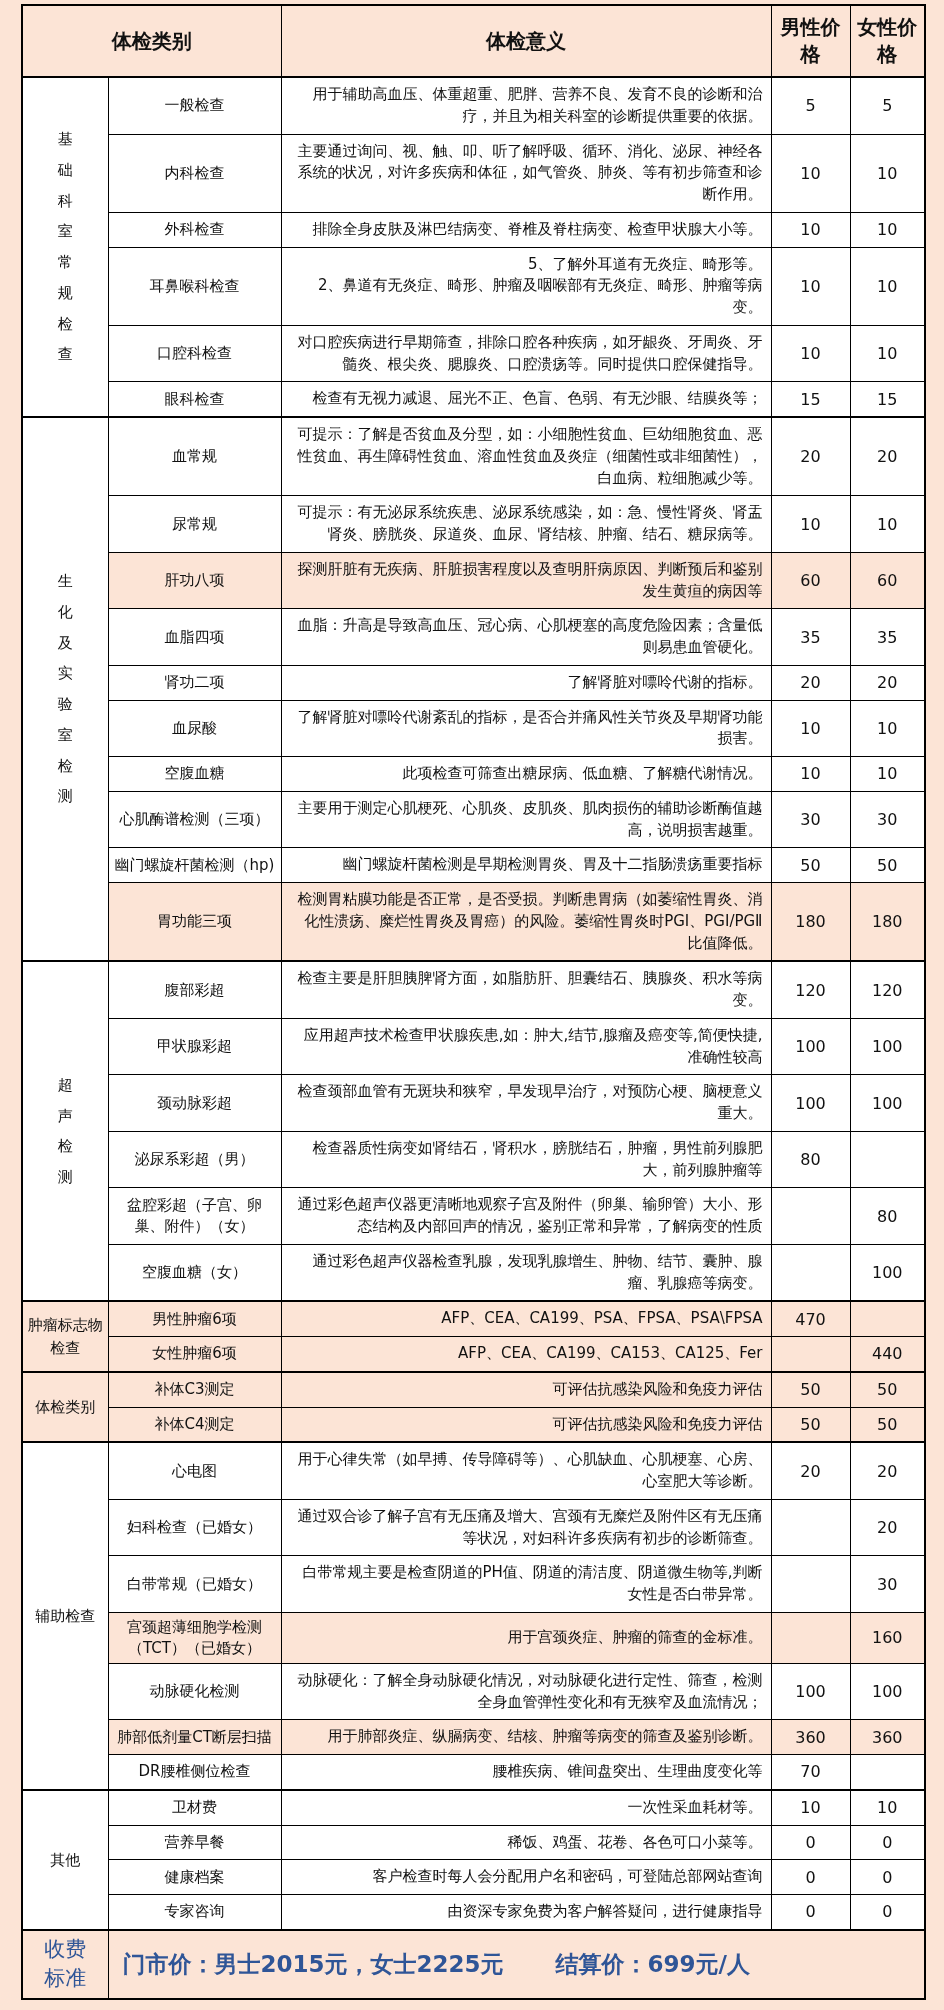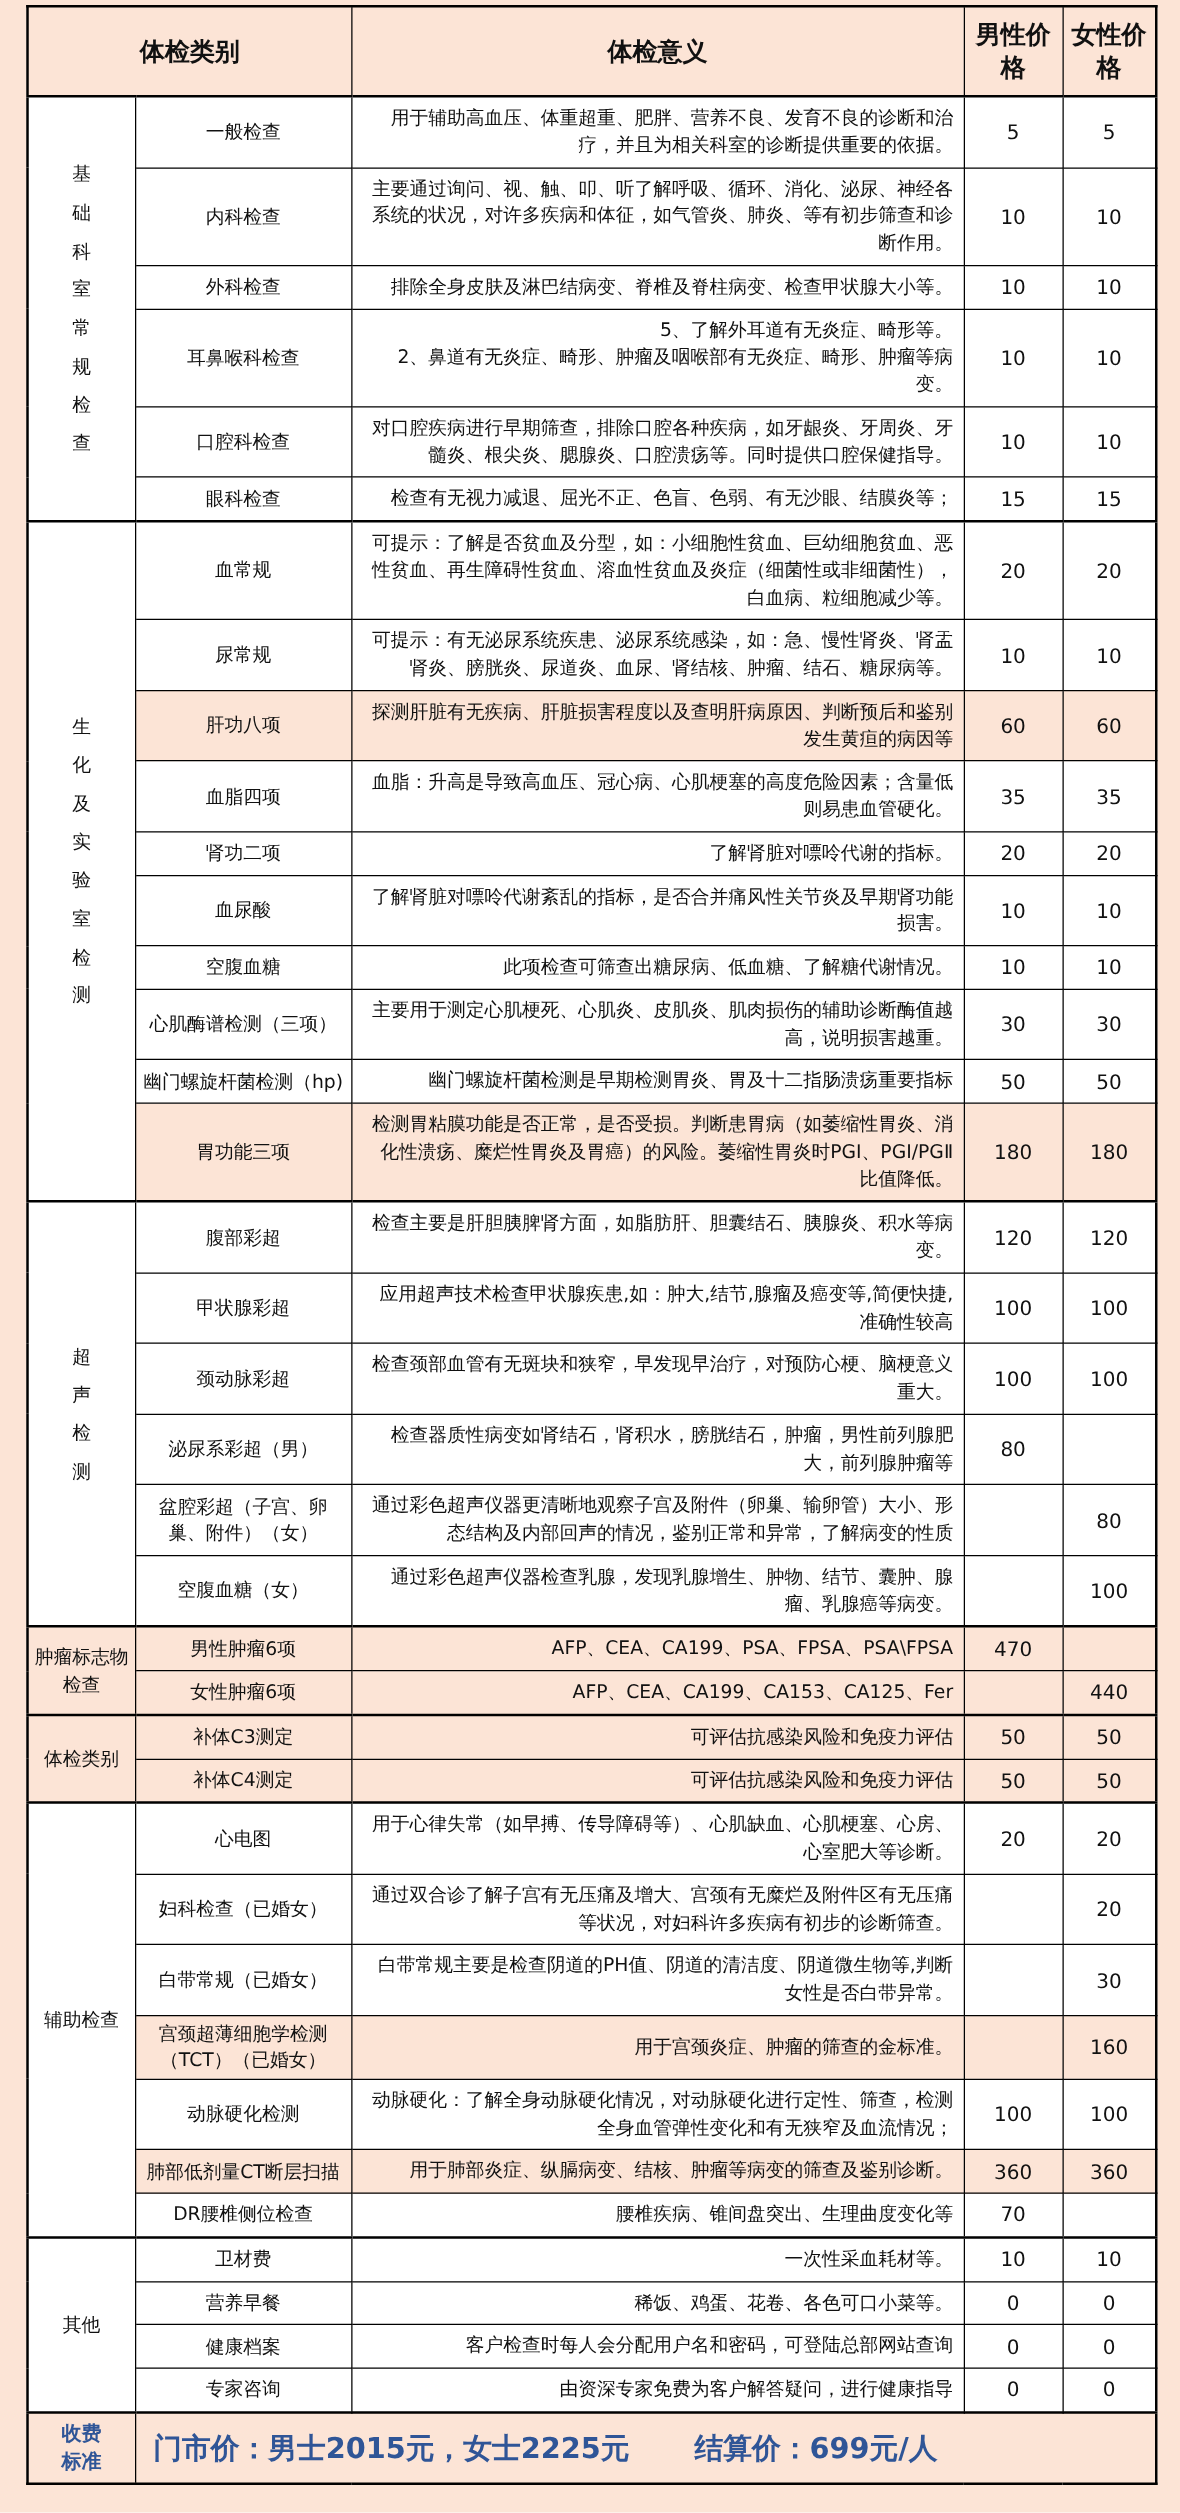--- a/index.html
+++ b/index.html
@@ -30,21 +30,21 @@
   .item-cell{text-align:center;padding:4px 5px;line-height:1.4;}
   .meaning-cell{text-align:right;padding:6px 8px;line-height:1.45;white-space:pre-wrap;}
   .price-cell{text-align:center;font-size:16px;padding:4px 2px;}
   tr.sec-start td{border-top:2px solid var(--border);}
   .hl{background:var(--accent-bg);}
   
   tbody.footer-body td{border-top:2px solid var(--border);background:var(--accent-bg);}
   .footer-label{text-align:center;padding:4px 0;}
   .footer-label .vlabel{
     display:inline-block;width:2.3em;word-break:break-all;
-    font-weight:bold;font-size:16px;line-height:1.4;color:var(--blue);text-align:center;
+    font-weight:normal;font-size:21px;line-height:1.4;color:var(--blue);text-align:center;
   }
   .footer-content{
     font-weight:bold;font-size:23px;color:var(--blue);
     padding:12px 10px 12px 14px;text-align:left;
   }
   .footer-content .settle{margin-left:44px;}
 </style>
 </head>
 <body>
 

